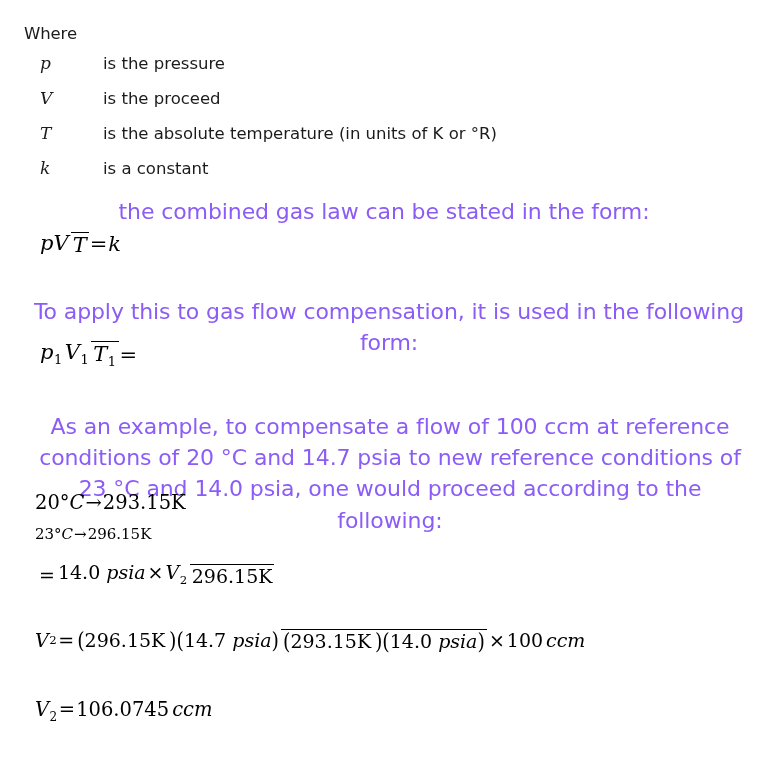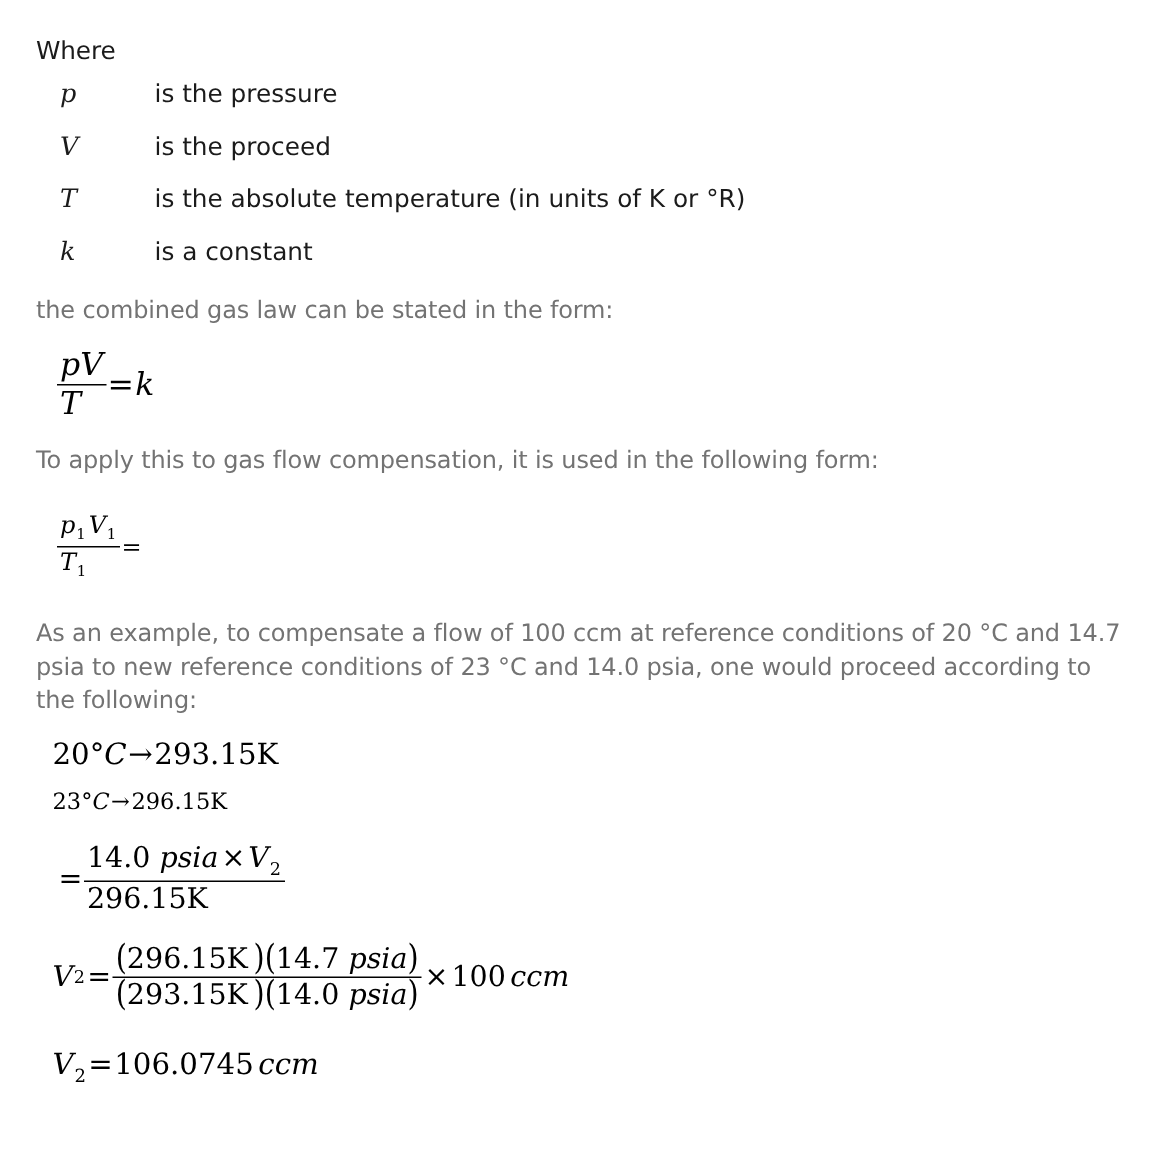--- a/index.html
+++ b/index.html
@@ -57,62 +57,64 @@
   }
   .def-text {
     font-family: "DejaVu Sans", sans-serif;
     font-size: 16.5px;
     margin-left: 33px;
   }
 
   .para {
     position: absolute;
     font-family: "DejaVu Sans", sans-serif;
-    font-size: 16px;
+    font-size: 22px;
     line-height: 1.42;
-    color: #737373;
+    color: #8b5cf6;
     letter-spacing: -0.1px;
+    text-align: center;
   }
   .para-combined { left: 24px; top: 196px; width: 720px; }
   .para-apply    { left: 24px; top: 296px; width: 730px; }
   .para-example  { left: 24px; top: 411px; width: 732px; }
 
   
   .math {
     position: absolute;
     font-family: "DejaVu Serif", serif;
     color: #000000;
     white-space: nowrap;
   }
   .mi { font-style: italic; }
   .mn { font-style: normal; }
   .mrow { display: inline-flex; align-items: center; }
 
   .frac {
     display: inline-flex;
-    flex-direction: column;
+    flex-direction: row;
+    align-items: center;
     vertical-align: middle;
     line-height: 1.08;
   }
   .frac > .num { padding: 0 2px 1px 2px; }
   .frac > .den { padding: 1px 2px 0 2px; border-top: 1.4px solid #000; }
 
   .sub {
     font-size: 0.62em;
     vertical-align: -0.42em;
     font-style: normal;
     padding-left: 0.5px;
     padding-right: 0.5px;
   }
   .op { padding: 0 2px; }
   .eq { padding: 0 1px; }
 
   
   #eq-pvtk   { left: 38px; top: 231px; font-size: 21px; }
-  #eq-p1v1   { left: 38px; top: 340px; font-size: 16px; }
+  #eq-p1v1   { left: 38px; top: 340px; font-size: 21px; }
   #eq-conv1  { left: 35px; top: 491px; font-size: 19.5px; }
   #eq-conv2  { left: 35px; top: 525px; font-size: 15px; }
   #eq-ratio  { left: 38px; top: 562px; font-size: 19px; }
   #eq-v2calc { left: 35px; top: 629px; font-size: 19px; }
   #eq-v2res  { left: 35px; top: 698px; font-size: 19.5px; }
 
   .paren-big {
     display: inline-block;
     transform: scaleY(1.22);
     font-style: normal;

